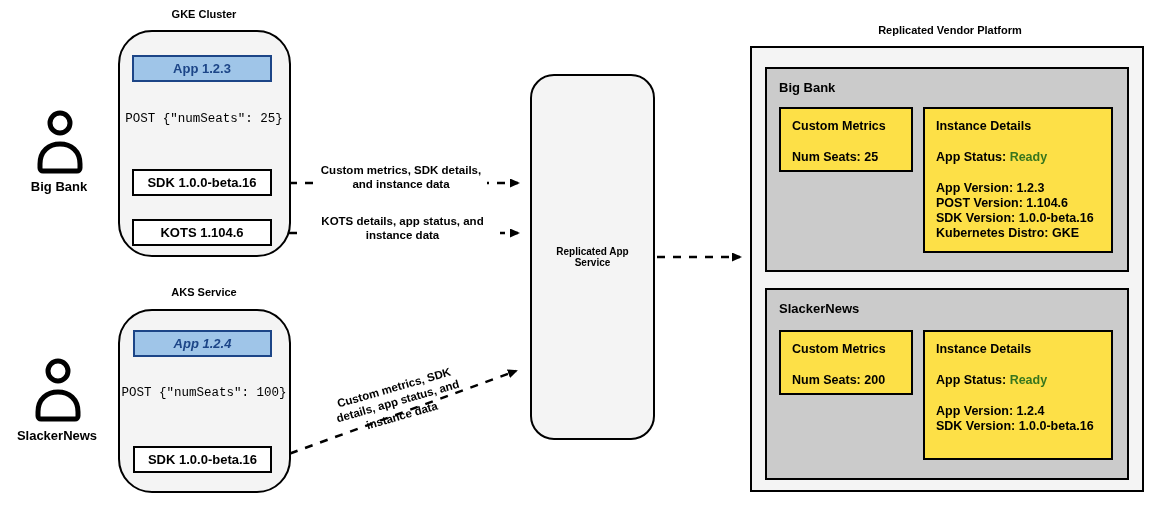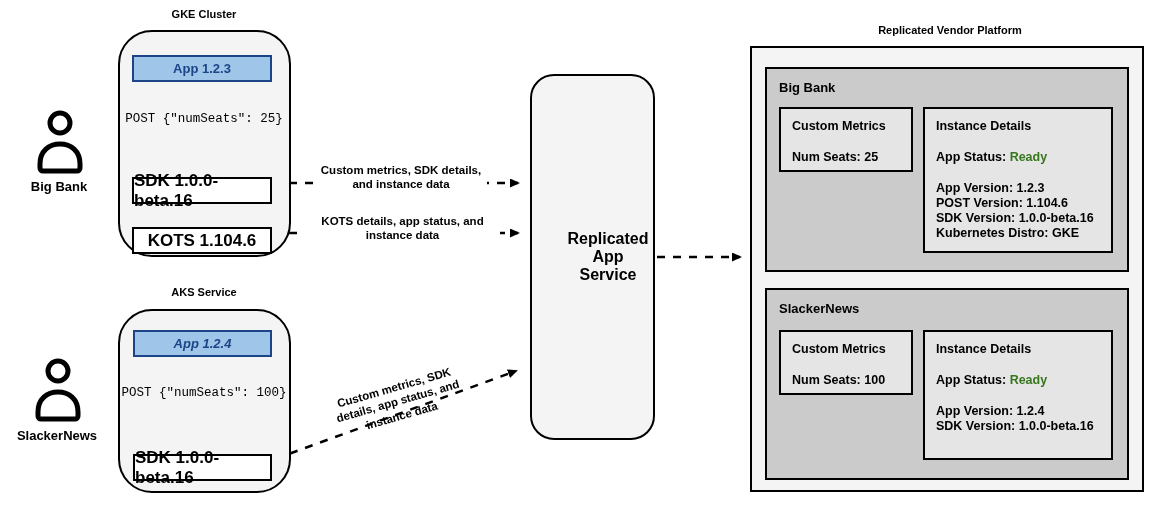--- a/index.html
+++ b/index.html
@@ -13,38 +13,38 @@
   .title { font-size:11px; font-weight:bold; text-align:center; }
   .cluster {
     position:absolute; background:#f4f4f4; border:2.5px solid #000; border-radius:34px;
   }
   .appbox {
     position:absolute; background:#9fc5e8; border:2px solid #1c4587; color:#1c4587;
     display:flex; align-items:center; justify-content:center; font-size:13px; font-weight:bold;
   }
   .whitebox {
     position:absolute; background:#ffffff; border:2px solid #000;
-    display:flex; align-items:center; justify-content:center; font-size:17px; font-weight:bold;margin-top:8px;
+    display:flex; align-items:center; justify-content:center; font-size:13px; font-weight:bold;
   }
   .mono {
     position:absolute; font-family:"Liberation Mono","DejaVu Sans Mono",monospace;
     font-size:12.5px; font-weight:500; white-space:nowrap; text-align:center;
   }
   .usericon { position:absolute; }
   .userlabel { position:absolute; font-size:13px; font-weight:bold; text-align:center; }
   .service {
     position:absolute; background:#f4f4f4; border:2.5px solid #000; border-radius:24px;
-    display:flex; align-items:center; justify-content:flex-end; text-align:center;
-    font-size:16px; font-weight:bold;
+    display:flex; align-items:center; justify-content:center; text-align:center;
+    font-size:10px; font-weight:bold;
   }
   .service span { display:block; width:90px; }
   .platform { position:absolute; background:#f4f4f4; border:2px solid #000; }
   .section { position:absolute; background:#cbcbcb; border:2px solid #000; }
   .section-label { position:absolute; font-size:13px; font-weight:bold; }
-  .panelbox { position:absolute; background:#e5e5e5; border:2px solid #000; font-size:12.5px; font-weight:bold; }
+  .panelbox { position:absolute; background:#fde047; border:2px solid #000; font-size:12.5px; font-weight:bold; }
   .panelbox .inner { padding:10px 11px; line-height:15px; }
   .gap { height:16px; }
   .green { color:#38761d; }
   .arrowlabel {
     position:absolute; font-size:11.5px; font-weight:bold; text-align:center;
     line-height:1.25; background:#ffffff;
   }
   .rot { transform:rotate(-16deg); background:transparent; }
   svg.connectors { position:absolute; left:0; top:0; pointer-events:none; }
 </style>
@@ -139,21 +139,21 @@
       <div>Kubernetes Distro: GKE</div>
     </div>
   </div>
 
   <div class="section" style="left:765px;top:288px;width:364px;height:192px;"></div>
   <div class="section-label" style="left:779px;top:301px;">SlackerNews</div>
   <div class="panelbox" style="left:779px;top:330px;width:134px;height:65px;">
     <div class="inner">
       <div>Custom Metrics</div>
       <div class="gap"></div>
-      <div>Num Seats: 100</div>
+      <div>Num Seats: 200</div>
     </div>
   </div>
   <div class="panelbox" style="left:923px;top:330px;width:190px;height:130px;">
     <div class="inner">
       <div>Instance Details</div>
       <div class="gap"></div>
       <div>
         <span>App Status:</span>
         <span class="green">Ready</span>
       </div>

